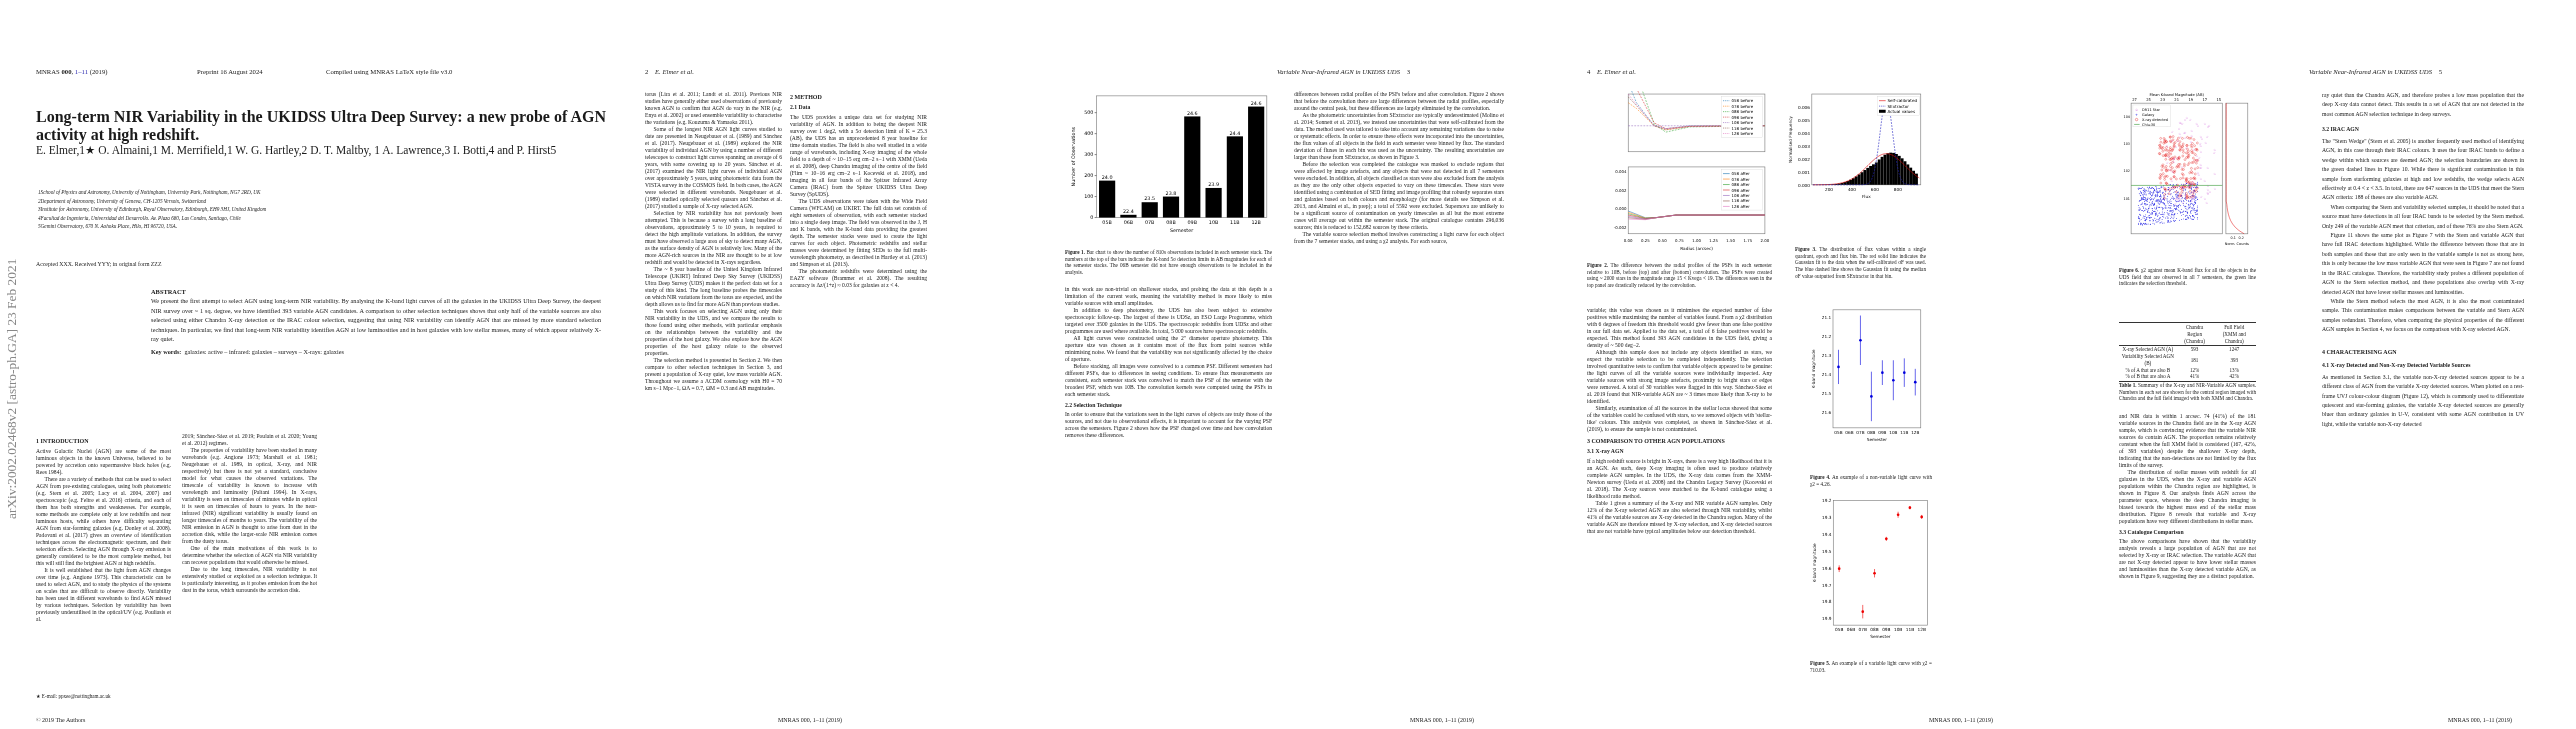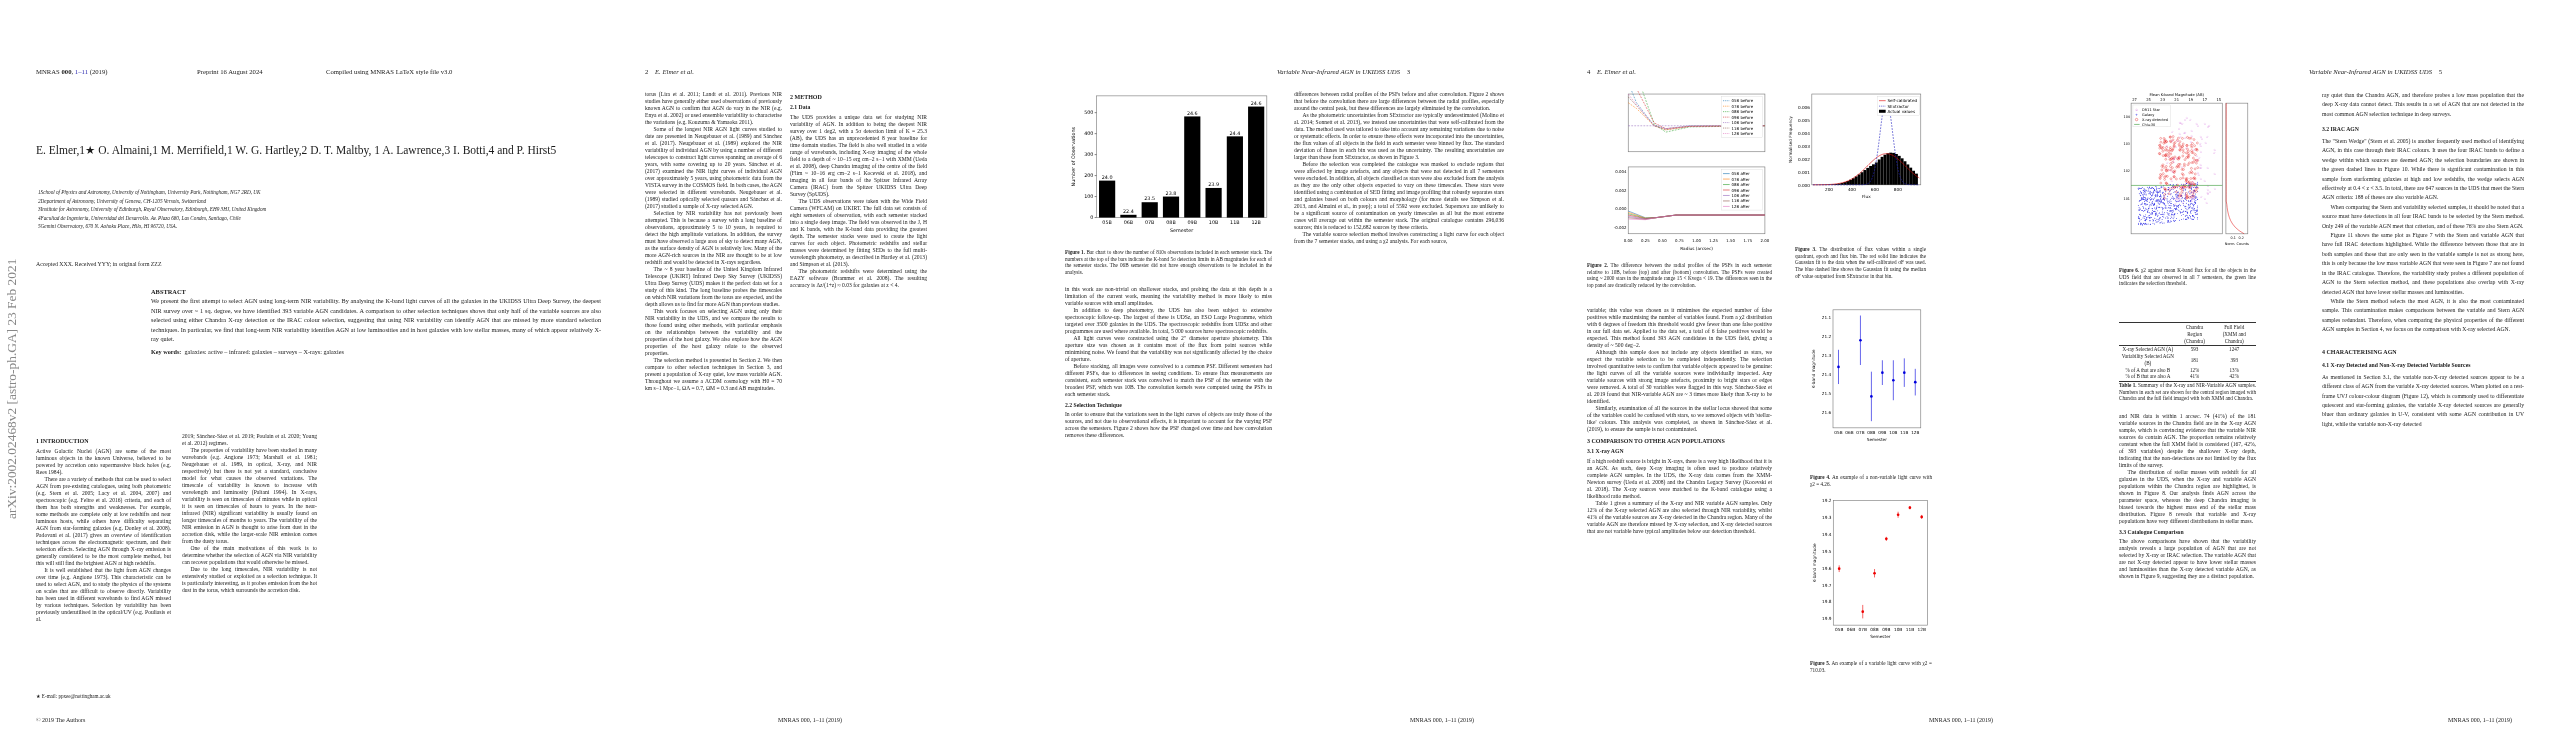--- a/index.html
+++ b/index.html
@@ -38,20 +38,21 @@
 <body>
 
 <div class="page p1">
   <div class="arxiv-stamp">arXiv:2002.02468v2  [astro-ph.GA]  23 Feb 2021</div>
   <div class="runhead" style="left:36px;">
     <span>MNRAS </span><b>000</b>, <span class="link">1–11</span><span> (2019)</span>
   </div>
   <div class="runhead" style="left:197px;">Preprint 16 August 2024</div>
   <div class="runhead" style="left:326px;">Compiled using MNRAS LaTeX style file v3.0</div>
 
+  <h1 class="title">Long-term NIR Variability in the UKIDSS Ultra Deep Survey: a new probe of AGN activity at high redshift.</h1>
   <div class="authors">E. Elmer,1★ O. Almaini,1 M. Merrifield,1 W. G. Hartley,2 D. T. Maltby, 1 A. Lawrence,3 I. Botti,4 and P. Hirst5</div>
   <div class="affil">
     <div>1School of Physics and Astronomy, University of Nottingham, University Park, Nottingham, NG7 2RD, UK</div>
     <div>2Department of Astronomy, University of Geneva, CH-1205 Versoix, Switzerland</div>
     <div>3Institute for Astronomy, University of Edinburgh, Royal Observatory, Edinburgh, EH9 3HJ, United Kingdom</div>
     <div>4Facultad de Ingeniería, Universidad del Desarrollo. Av. Plaza 680, Las Condes, Santiago, Chile</div>
     <div>5Gemini Observatory, 670 N. Aohoku Place, Hilo, HI 96720, USA.</div>
   </div>
   <div class="accepted">Accepted XXX. Received YYY; in original form ZZZ</div>
 

